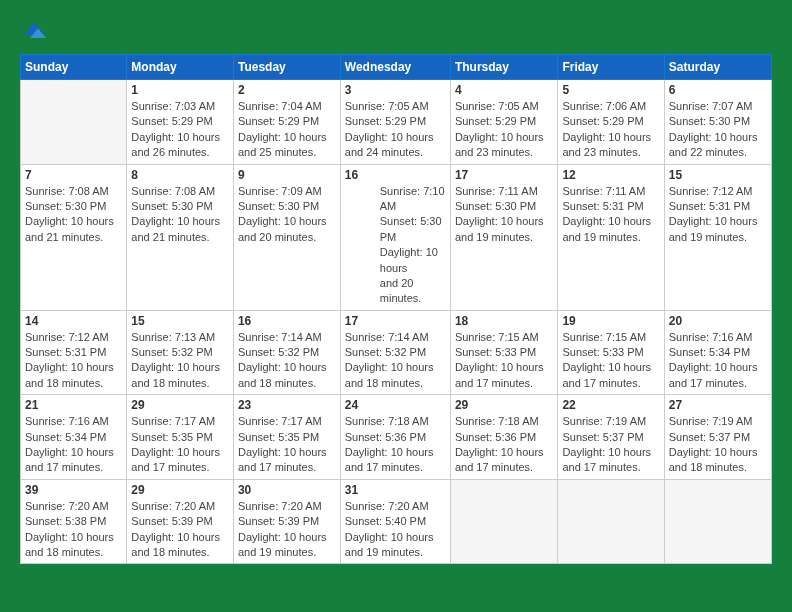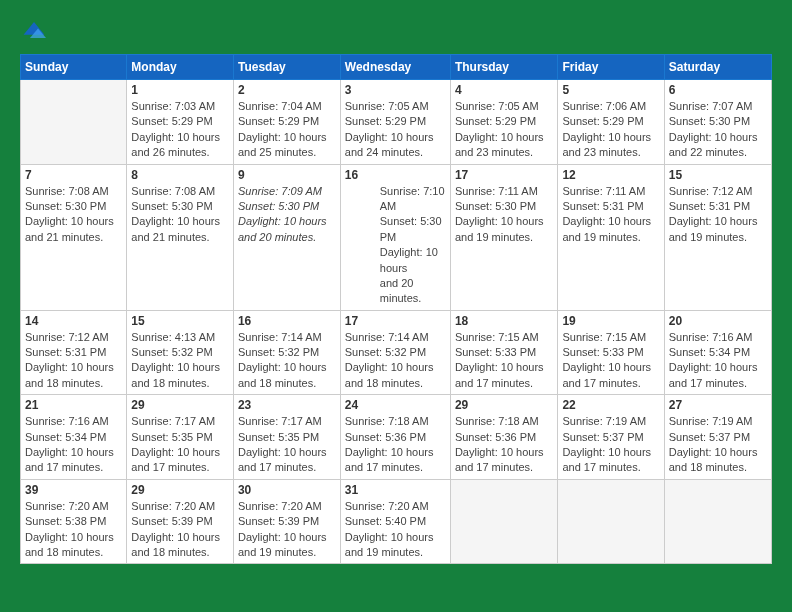--- a/index.html
+++ b/index.html
@@ -185,21 +185,21 @@
           </td>
           <td>
             <span class="day-number">8</span>
             <div class="day-info" style="white-space: pre-line;">Sunrise: 7:08 AM
 Sunset: 5:30 PM
 Daylight: 10 hours
 and 21 minutes.</div>
           </td>
           <td>
             <span class="day-number">9</span>
-            <div class="day-info" style="white-space: pre-line; font-style: italic;">Sunrise: 7:09 AM
+            <div class="day-info" style="white-space: pre-line;">Sunrise: 7:09 AM
 Sunset: 5:30 PM
 Daylight: 10 hours
 and 20 minutes.</div>
           </td>
           <td>
             <span class="day-number">16</span>
             <div class="day-info" style="white-space: pre-line; margin-left: 35px;">Sunrise: 7:10 AM
 Sunset: 5:30 PM
 Daylight: 10 hours
 and 20 minutes.</div>
@@ -229,21 +229,21 @@
         <tr class="week-row">
           <td>
             <span class="day-number">14</span>
             <div class="day-info" style="white-space: pre-line;">Sunrise: 7:12 AM
 Sunset: 5:31 PM
 Daylight: 10 hours
 and 18 minutes.</div>
           </td>
           <td>
             <span class="day-number">15</span>
-            <div class="day-info" style="white-space: pre-line;">Sunrise: 4:13 AM
+            <div class="day-info" style="white-space: pre-line;">Sunrise: 7:13 AM
 Sunset: 5:32 PM
 Daylight: 10 hours
 and 18 minutes.</div>
           </td>
           <td>
             <span class="day-number">16</span>
             <div class="day-info" style="white-space: pre-line;">Sunrise: 7:14 AM
 Sunset: 5:32 PM
 Daylight: 10 hours
 and 18 minutes.</div>

